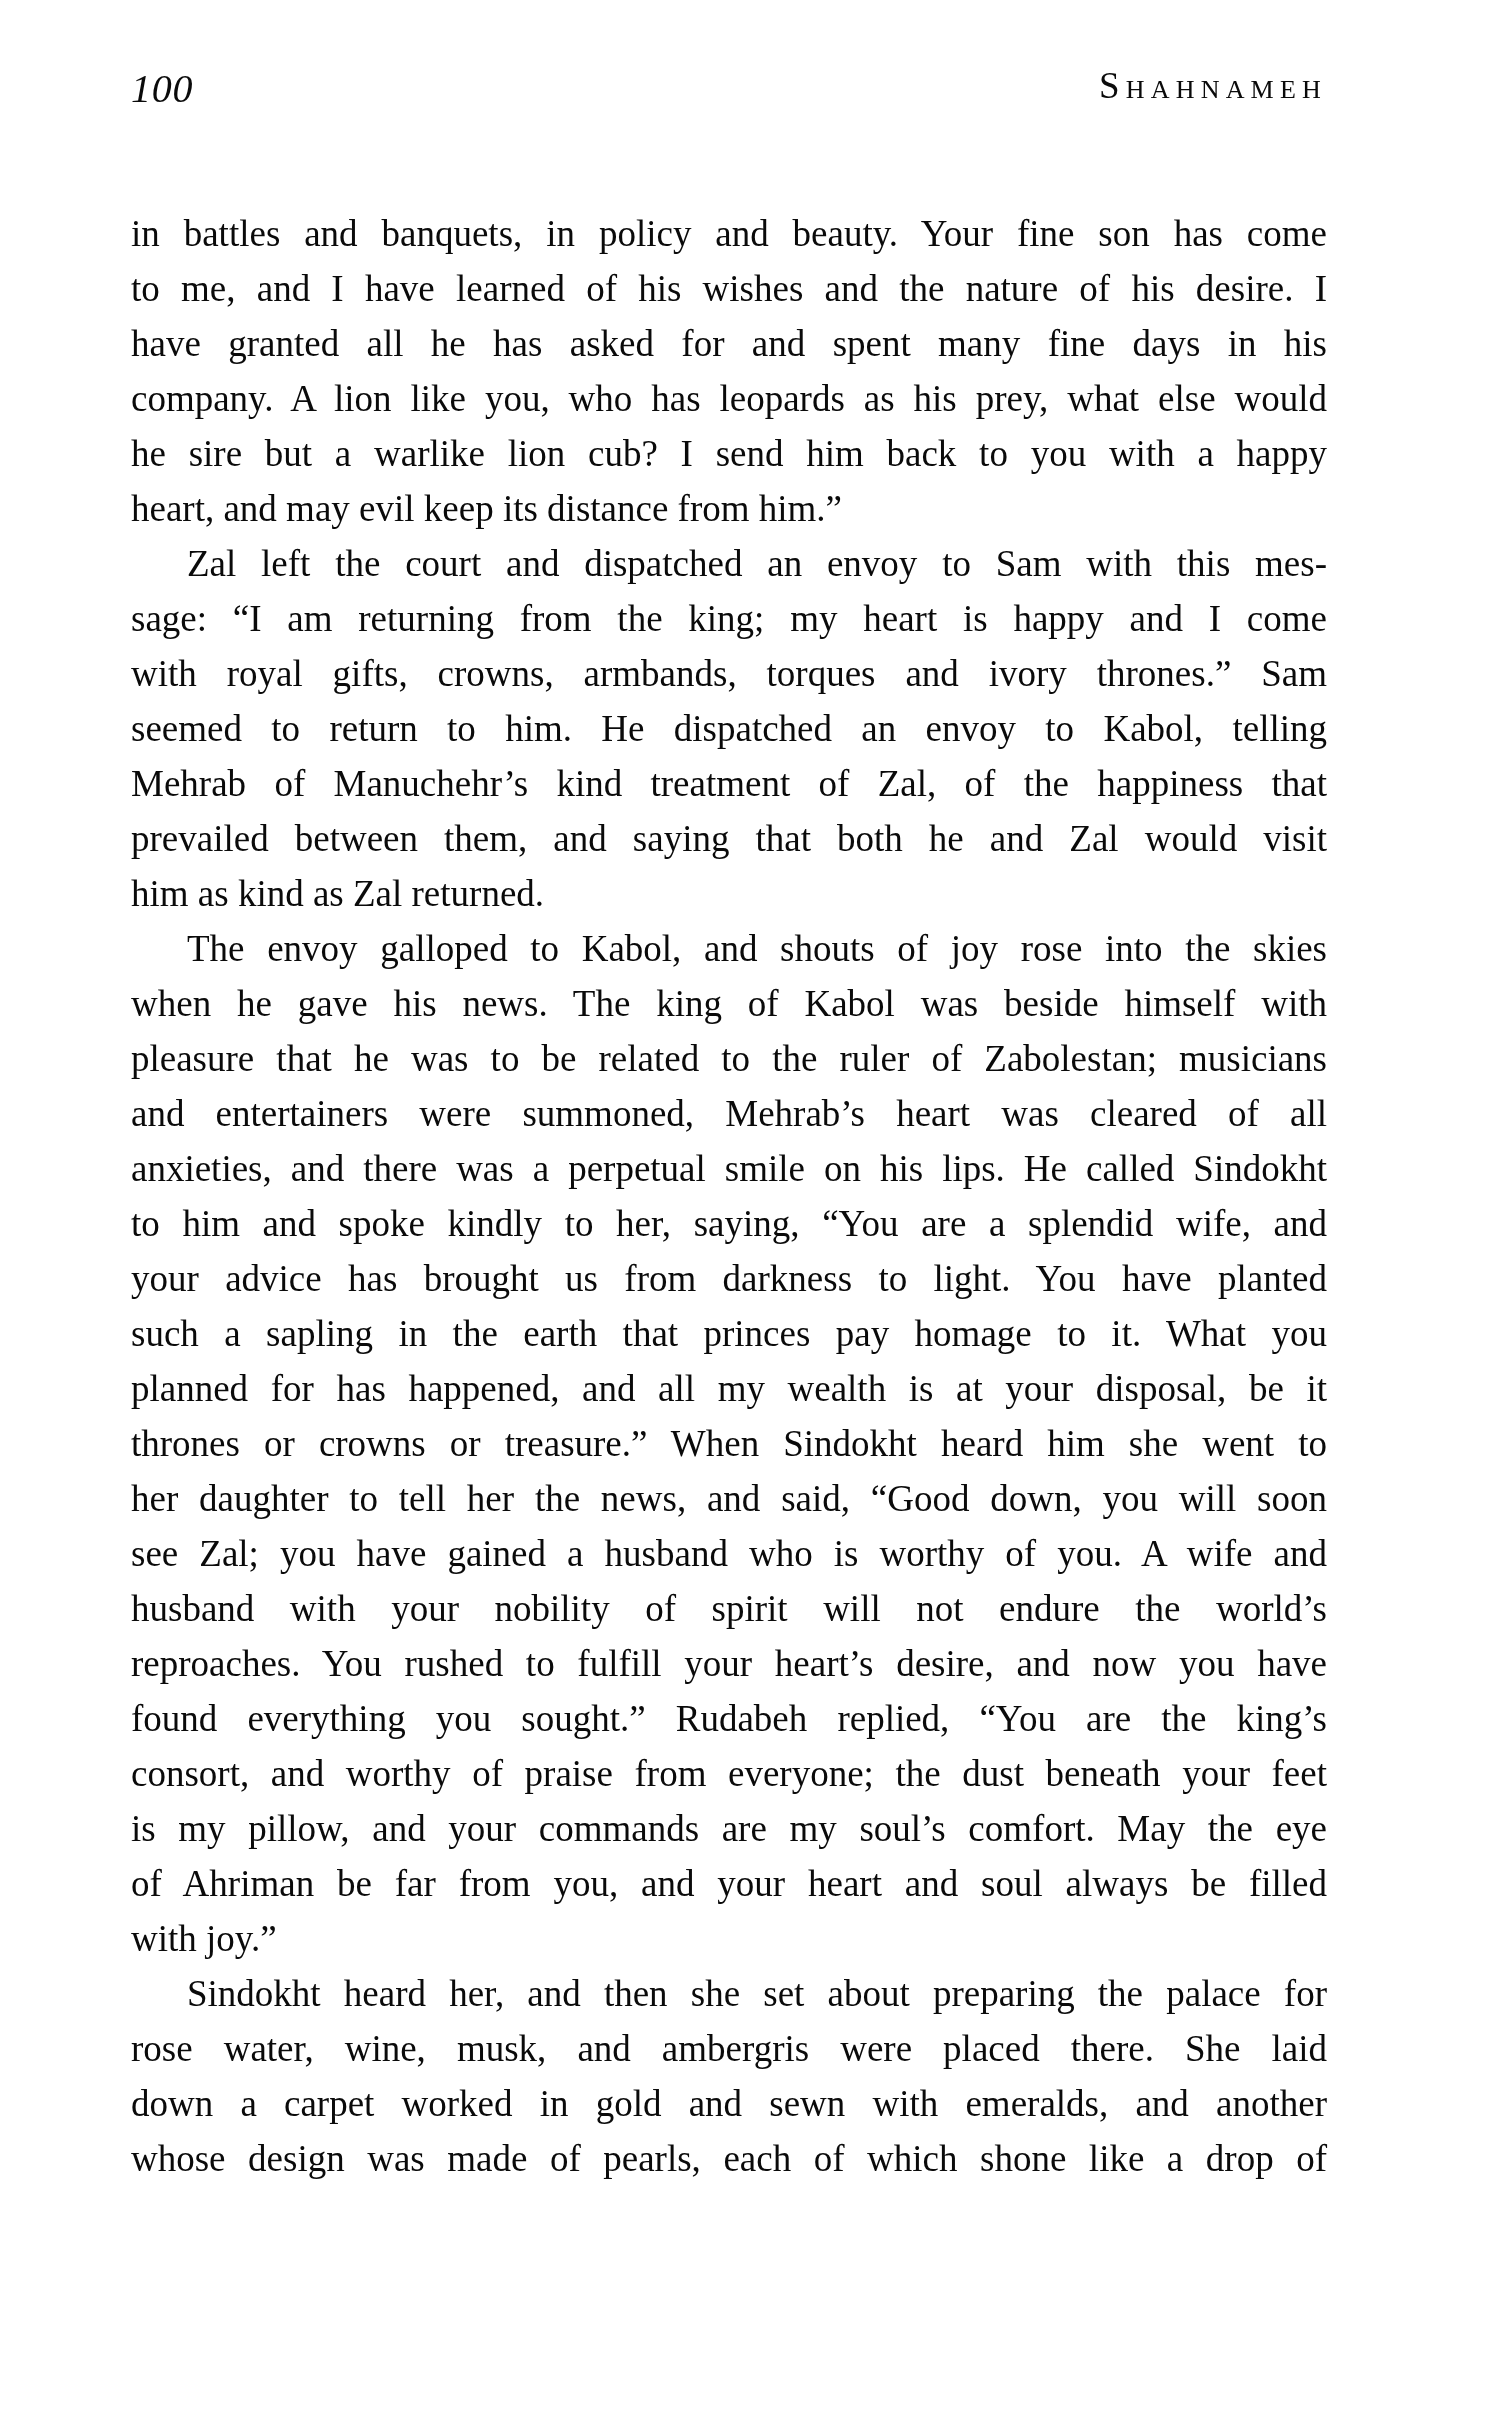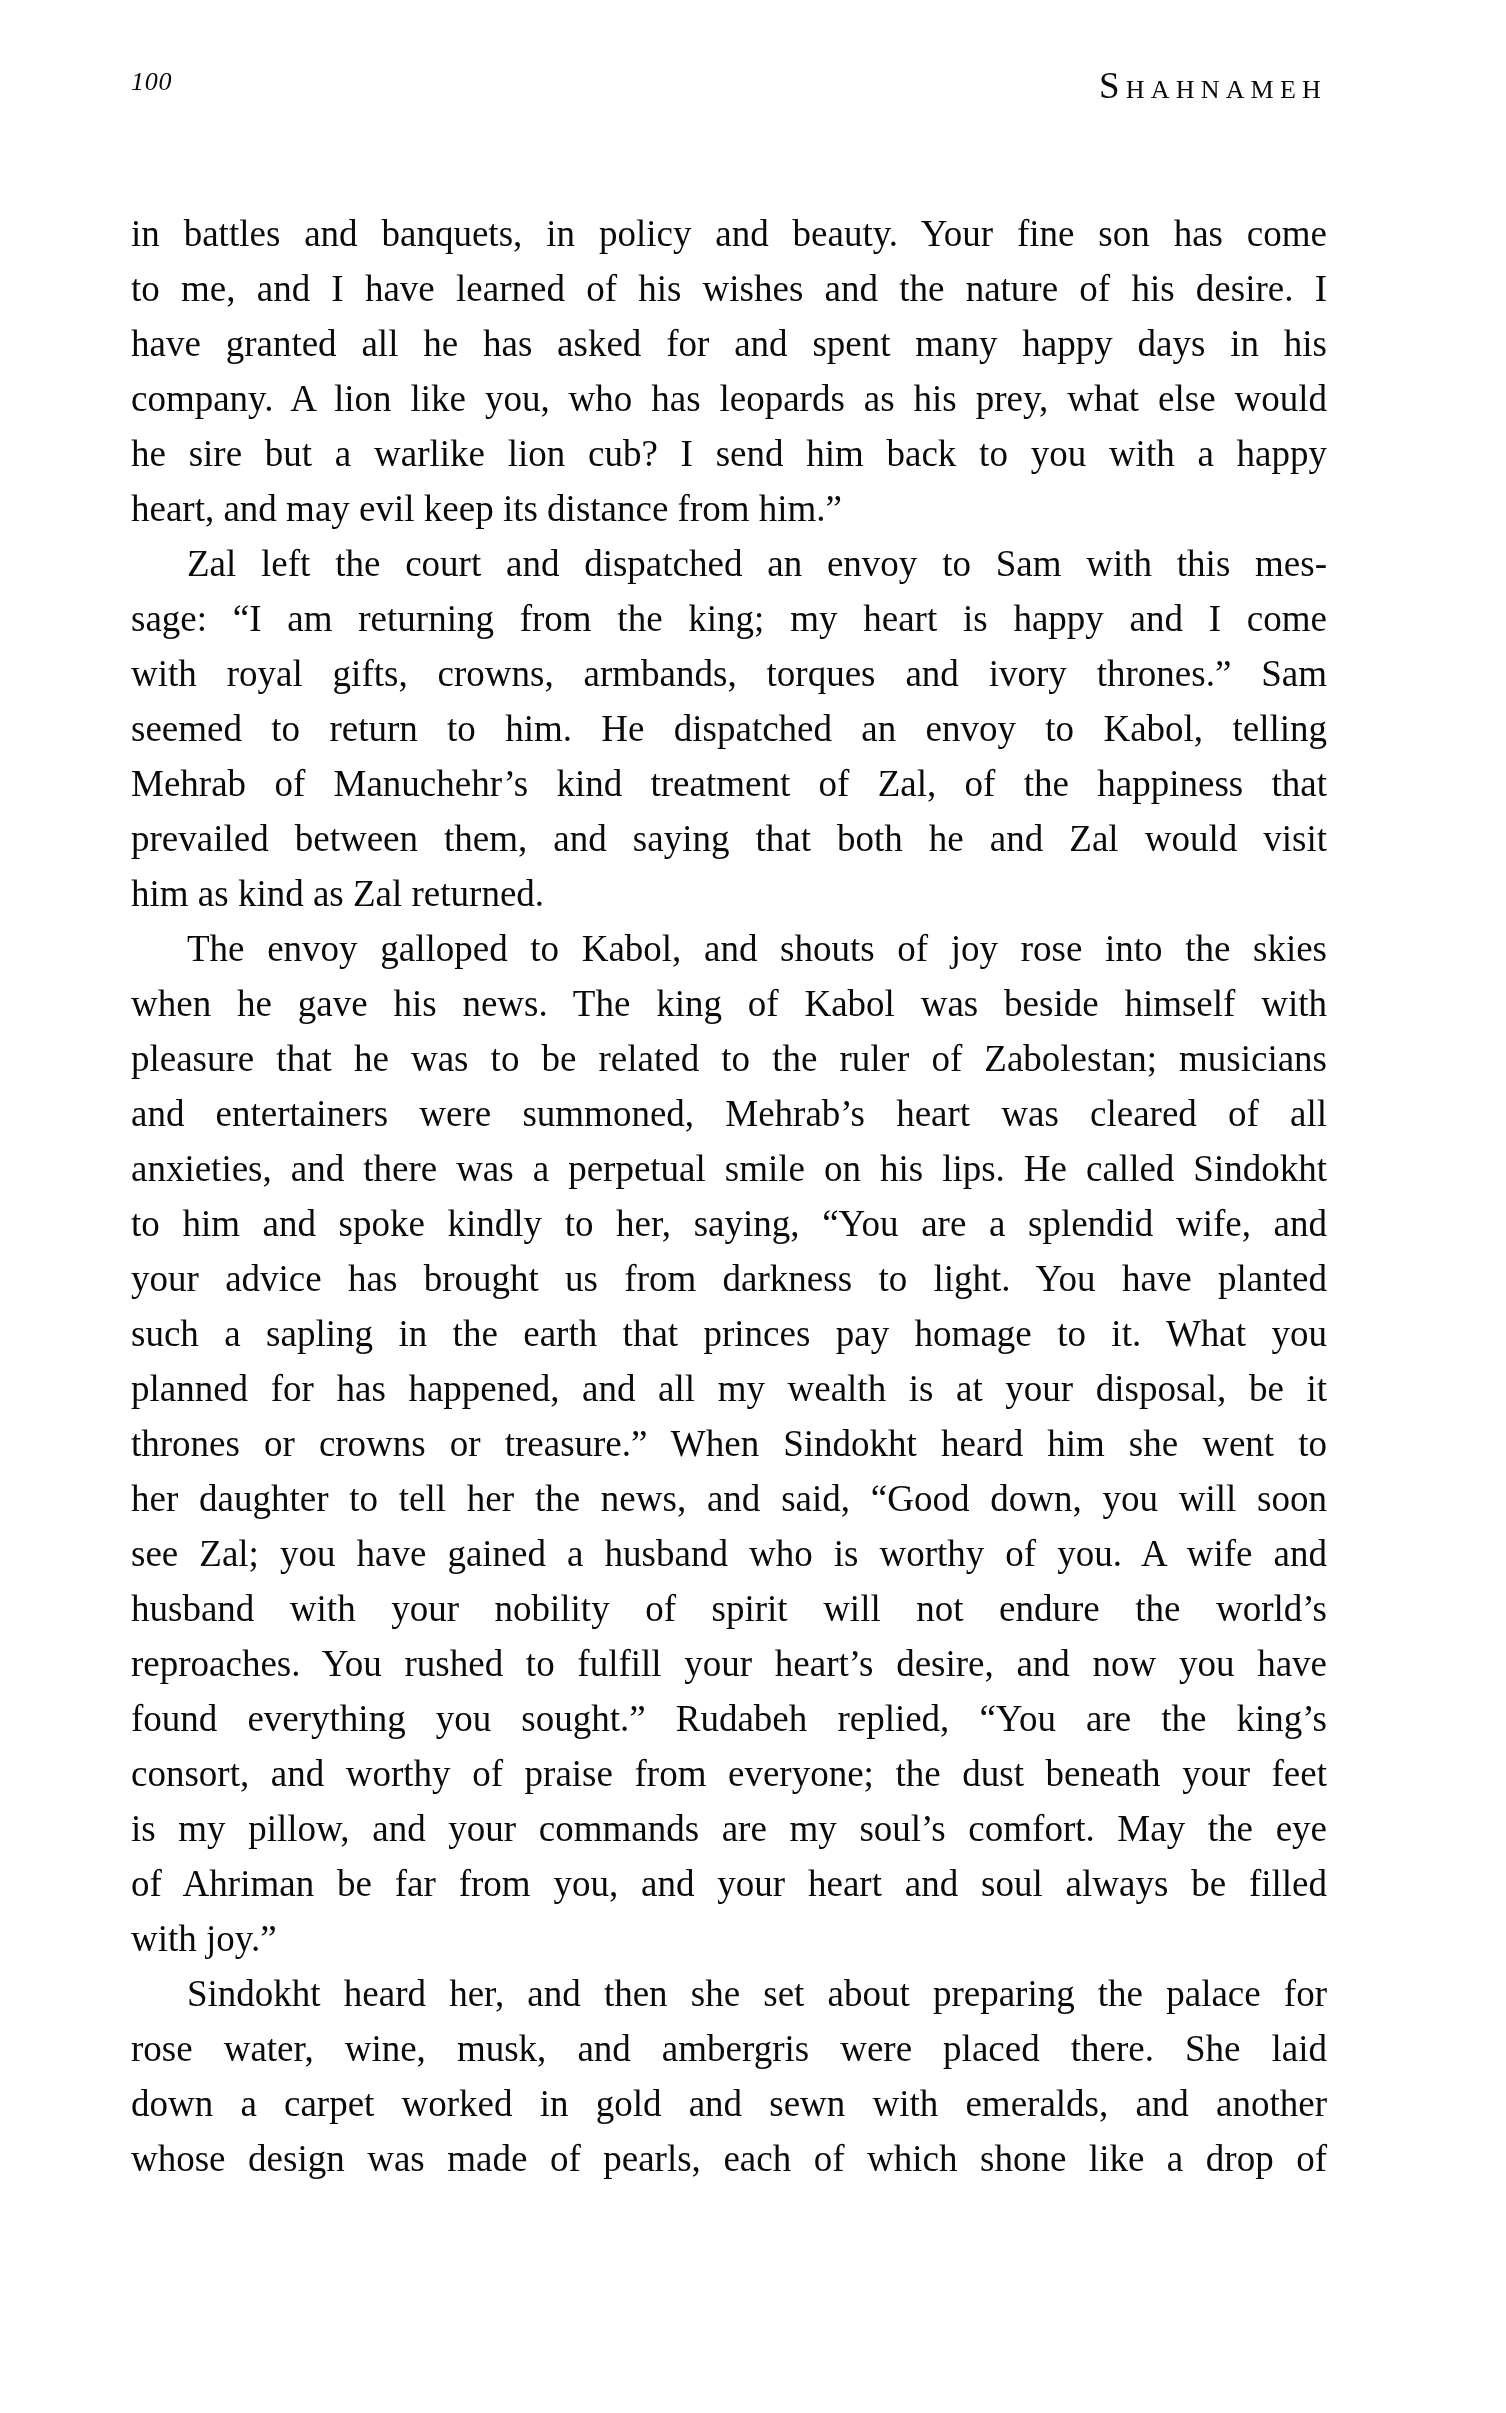--- a/index.html
+++ b/index.html
@@ -16,21 +16,21 @@
     left: 131px;
     top: 67px;
     width: 1196px;
     height: 41px;
   }
   .folio {
     position: absolute;
     left: 0;
     top: 1.6px;
     font-style: italic;
-    font-size: 26px;
+    font-size: 40px;
     line-height: 1;
     letter-spacing: 0.8px;
   }
   .running-head {
     position: absolute;
     left: 0;
     right: 0;
     top: 0;
     text-align: right;
     font-variant: small-caps;
@@ -67,21 +67,21 @@
 <div class="header-row">
   <div class="folio">100</div>
   <div class="running-head">Shahnameh</div>
 </div>
 
 <div class="body-block">
 
   <div class="para">
     <div class="line">in battles and banquets, in policy and beauty. Your fine son has come</div>
     <div class="line">to me, and I have learned of his wishes and the nature of his desire. I</div>
-    <div class="line">have granted all he has asked for and spent many happy days in his</div>
+    <div class="line">have granted all he has asked for and spent many fine days in his</div>
     <div class="line">company. A lion like you, who has leopards as his prey, what else would</div>
     <div class="line">he sire but a warlike lion cub? I send him back to you with a happy</div>
     <div class="line last">heart, and may evil keep its distance from him.”</div>
   </div>
 
   <div class="para">
     <div class="line ind">Zal left the court and dispatched an envoy to Sam with this mes-</div>
     <div class="line">sage: “I am returning from the king; my heart is happy and I come</div>
     <div class="line">with royal gifts, crowns, armbands, torques and ivory thrones.” Sam</div>
     <div class="line">seemed to return to him. He dispatched an envoy to Kabol, telling</div>

